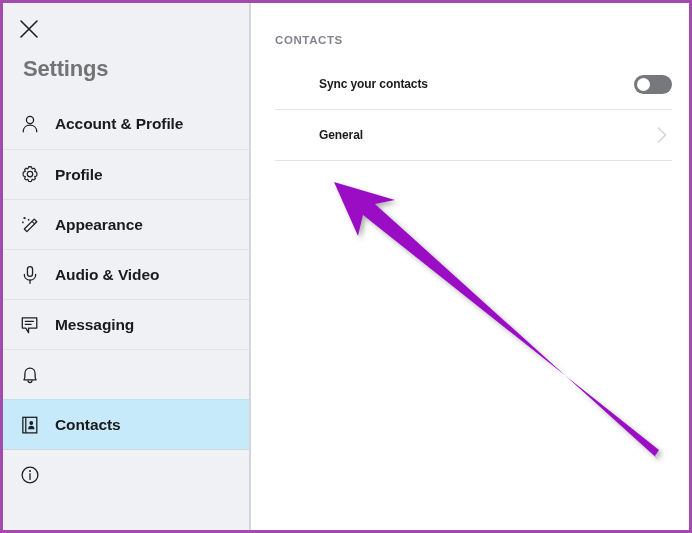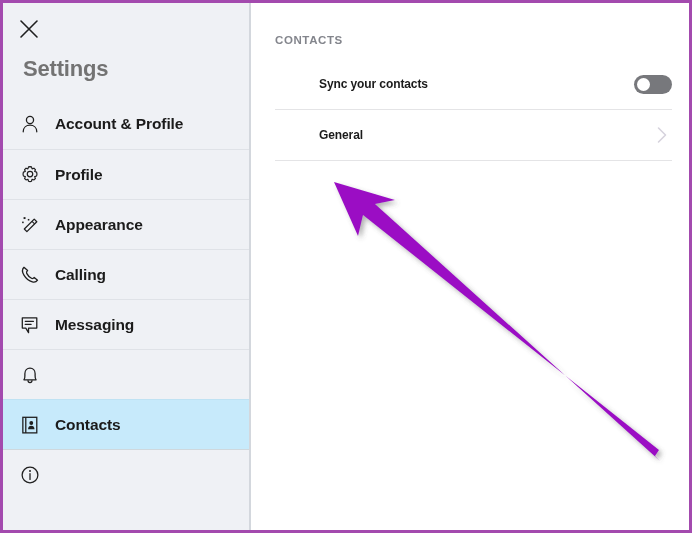--- a/index.html
+++ b/index.html
@@ -224,29 +224,31 @@
           <path d="M16.6 5.6 L19.4 8.4 L8.6 19.2 L5.8 16.4 Z" fill="none" stroke="#1f1f1f" stroke-width="1.4" stroke-linejoin="round"></path>
           <path d="M14.2 8 L17 10.8" stroke="#1f1f1f" stroke-width="1.2"></path>
           <rect x="5.0" y="3.4" width="2.1" height="2.1" fill="#1f1f1f"></rect>
           <rect x="9.6" y="5.4" width="1.7" height="1.7" fill="#1f1f1f"></rect>
           <rect x="3.4" y="8.3" width="1.7" height="1.7" fill="#1f1f1f"></rect>
         </svg>
       </span>
       <span class="nav-label">Appearance</span>
     </div>
 
-
-    <div class="nav-item">
-      <span class="nav-icon">
-        <svg width="22" height="22" viewBox="0 0 24 24">
-          <path d="M5.4 3.6 C3.4 5.6 3.2 8.6 5.4 12.2 C7.6 15.8 11 18.6 14.6 19.6 C17 20.3 19 19.4 20.2 17.6 L16.6 14.6 C15.6 15.8 14.6 16.2 13.6 15.6 C11.4 14.3 9.4 12.2 8.4 10.2 C7.8 9 8.2 8.2 9.4 7.2 Z" fill="none" stroke="#1f1f1f" stroke-width="1.4" stroke-linejoin="round"></path>
-        </svg>
-      </span>
-      <span class="nav-label">Calling</span>
-    </div>
+    <div class="nav-item">
+      <span class="nav-icon">
+        <svg width="22" height="22" viewBox="0 0 24 24">
+          <rect x="9.2" y="2.8" width="5.6" height="10.6" rx="2.8" fill="none" stroke="#1f1f1f" stroke-width="1.4"></rect>
+          <path d="M5.8 11.4 C5.8 15.2 8.6 17.6 12 17.6 C15.4 17.6 18.2 15.2 18.2 11.4" fill="none" stroke="#1f1f1f" stroke-width="1.4" stroke-linecap="round"></path>
+          <path d="M12 17.6 L12 21" stroke="#1f1f1f" stroke-width="1.4" stroke-linecap="round"></path>
+        </svg>
+      </span>
+      <span class="nav-label">Audio &amp; Video</span>
+    </div>
+
 
     <div class="nav-item">
       <span class="nav-icon">
         <svg width="22" height="22" viewBox="0 0 24 24">
           <path d="M3.6 4.2 L19.4 4.2 L19.4 15.4 L10.4 15.4 L10.4 20.4 L7.4 15.4 L3.6 15.4 Z" fill="none" stroke="#1f1f1f" stroke-width="1.4" stroke-linejoin="round"></path>
           <path d="M6.8 8 L15.8 8 M6.8 11.4 L13.2 11.4" stroke="#1f1f1f" stroke-width="1.3" stroke-linecap="round"></path>
         </svg>
       </span>
       <span class="nav-label">Messaging</span>
     </div>

